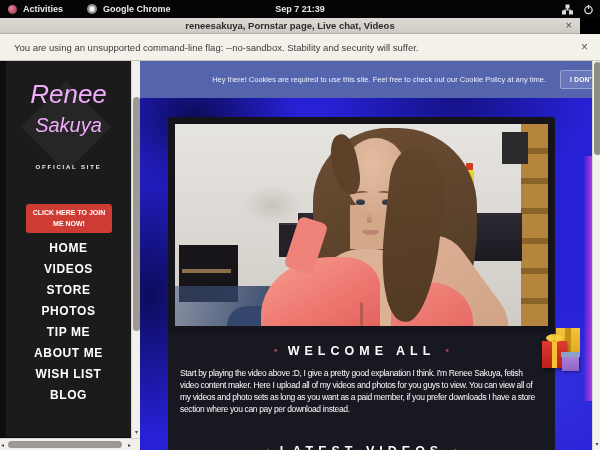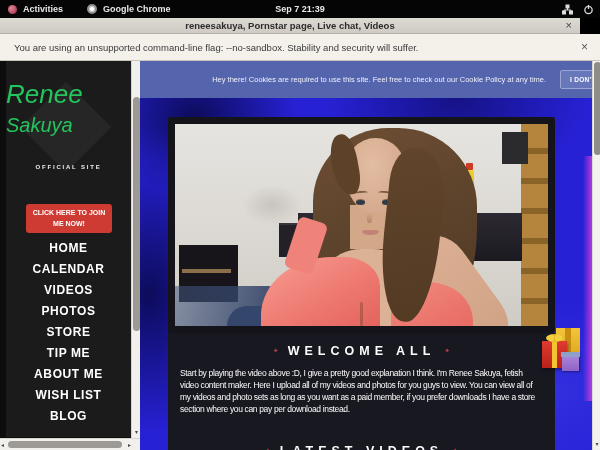--- a/index.html
+++ b/index.html
@@ -24,21 +24,21 @@
   .infobar{position:absolute;left:0;top:34px;width:600px;height:27px;background:#f4f1eb;border-bottom:1px solid #c9c5bd;display:flex;align-items:center;color:#3b3b3b;font-size:9.5px;padding:0 14px;}
   .infobar .ib-close{position:absolute;right:12px;font-size:12px;color:#5a5a5a;}
 
   
   .viewport{position:absolute;left:0;top:61px;width:600px;height:389px;background:#0c0c0c;overflow:hidden;}
 
   
   .sidebar-frame{position:absolute;left:0;top:0;width:140px;height:389px;background:#0d0d0d;}
   .sidebar{position:absolute;left:6px;top:0;width:125px;height:376px;background:#1b1b1b;overflow:hidden;}
   .logo-diamond{position:absolute;left:28px;top:34px;width:64px;height:64px;background:#262626;transform:rotate(45deg);}
-  .logo{position:absolute;left:0;top:20px;width:125px;text-align:left;color:#22c55e;font-family:"DejaVu Serif",serif;font-style:italic;}
+  .logo{position:absolute;left:0;top:20px;width:125px;text-align:center;color:#f0abfc;font-family:"DejaVu Serif",serif;font-style:italic;}
   .logo .l1{font-size:26px;line-height:26px;}
   .logo .l2{font-size:20px;line-height:36px;}
   .logo-sub{position:absolute;left:0;top:103px;width:125px;text-align:center;color:#efefef;font-size:6px;letter-spacing:1.8px;font-weight:bold;}
   .join-btn{position:absolute;left:20px;top:143px;width:86px;height:29px;background:#ce3b33;border:none;border-radius:3px;color:#fff;font-size:7px;font-weight:bold;line-height:1.5;text-align:center;padding:2px 4px;}
   .menu{position:absolute;left:0;top:176px;width:125px;display:flex;flex-direction:column;}
   .menu a{height:21px;display:flex;align-items:center;justify-content:center;color:#fff;font-size:12px;font-weight:bold;letter-spacing:.6px;text-decoration:none;}
 
   
   .sb-vtrack{position:absolute;left:131px;top:0;width:9px;height:377px;background:#f2f0ed;border-left:1px solid #d8d5d0;}
   .sb-vthumb{position:absolute;left:1px;top:36px;width:7px;height:234px;background:#9d9a95;border-radius:4px;}
@@ -175,24 +175,23 @@
       <div class="sidebar">
         <div class="logo-diamond"></div>
         <div class="logo">
           <div class="l1">Renee</div>
           <div class="l2">Sakuya</div>
         </div>
         <div class="logo-sub">OFFICIAL SITE</div>
         <button class="join-btn">CLICK HERE TO JOIN ME NOW!</button>
         <nav class="menu">
           <a href="#">HOME</a>
-          <a href="#">CALENDAR</a>
           <a href="#">VIDEOS</a>
+          <a href="#">STORE</a>
           <a href="#">PHOTOS</a>
-          <a href="#">STORE</a>
           <a href="#">TIP ME</a>
           <a href="#">ABOUT ME</a>
           <a href="#">WISH LIST</a>
           <a href="#">BLOG</a>
         </nav>
       </div>
       <div class="sb-vtrack">
         <div class="sb-vthumb"></div>
         <div class="sb-varrow">▾</div>
       </div>

